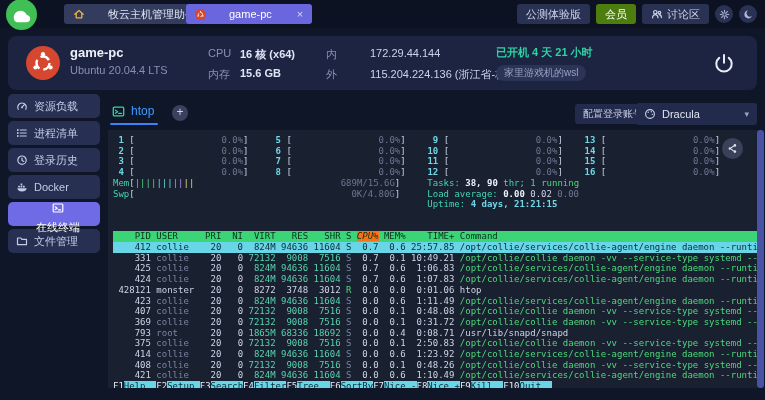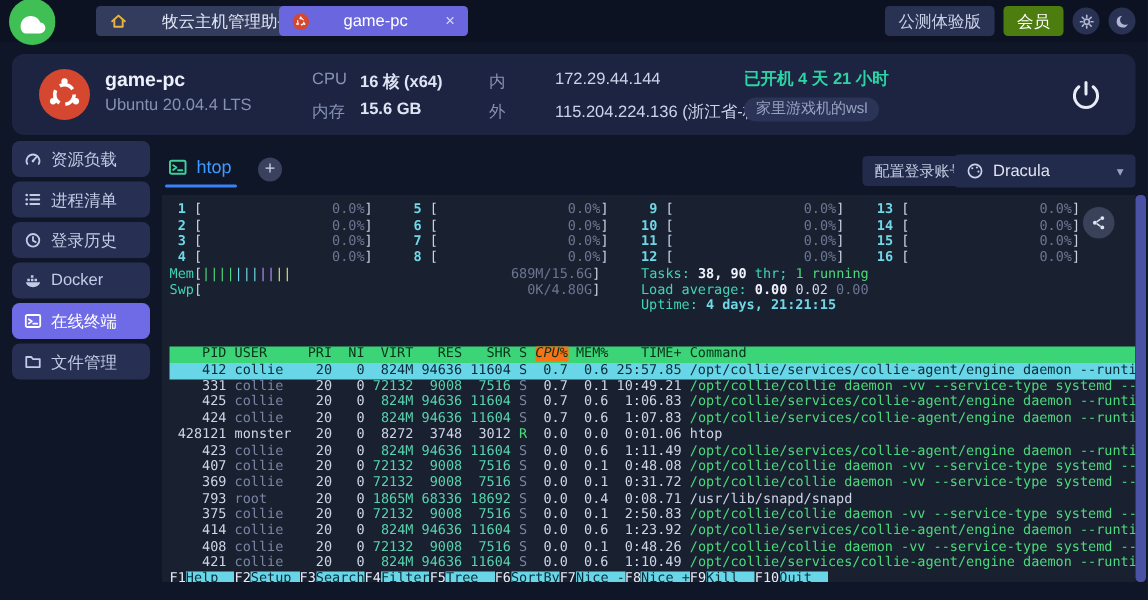--- a/index.html
+++ b/index.html
@@ -33,21 +33,21 @@
   .hc-val{position:absolute;font-size:11px;color:#dfe5f4;font-weight:600;}
   .hc-ip{position:absolute;font-size:11px;color:#ccd3e8;margin-left:28px;}
   .hc-uptime{position:absolute;left:488px;top:9px;font-size:11px;color:#2ed3a3;font-weight:600;}
   .hc-tag{position:absolute;left:488px;top:29px;height:16px;line-height:16px;padding:0 8px;
           border-radius:9px;background:#2b3456;color:#98a2c2;font-size:10px;}
   .hc-power{position:absolute;right:22px;top:16px;width:22px;height:22px;color:#e8ecf5;cursor:pointer;}
   
   .sidebar{position:absolute;left:8px;top:94px;width:92px;}
   .sb-item{height:24px;margin-bottom:3px;border-radius:5px;background:#272f52;color:#c3cbe6;
            display:flex;align-items:center;gap:6px;padding-left:8px;font-size:11px;cursor:pointer;}
-  .sb-item.active{background:#6f6ae6;color:#fff;}
+  .sb-item.active{background:#6f6ae6;color:#fff;flex-direction:column;}
   .sb-ico{width:12px;height:12px;flex:0 0 12px;}
   
   .t-tab{position:absolute;left:112px;top:104px;display:flex;align-items:center;gap:6px;
          font-size:12px;color:#3f9bff;cursor:pointer;}
   .t-tab .tico{width:13px;height:13px;color:#3ecf9a;}
   .t-underline{position:absolute;left:110px;top:123px;width:48px;height:2px;background:#3b82f6;border-radius:1px;}
   .t-plus{position:absolute;left:172px;top:105px;width:16px;height:16px;border-radius:50%;background:#39415f;
           color:#cbd2ea;font-size:12px;line-height:15px;text-align:center;cursor:pointer;}
   .cfg-btn{position:absolute;left:575px;top:104px;height:20px;display:flex;align-items:center;
            padding:0 8px;background:#232b4c;border-radius:3px;font-size:10px;color:#c6cde2;cursor:pointer;}
@@ -114,20 +114,31 @@
     <span>game-pc</span>
     <span class="close">×</span>
   </div>
   <div class="tb-right">
     <div class="tb-btn">
         <span>公测体验版</span>
       </div>
     <div class="tb-btn member">
         <span>会员</span>
       </div>
+    <div class="tb-btn">
+      <span class="sb-ico">
+          <svg viewBox="0 0 12 12" width="12" height="12" fill="none" stroke="currentColor" stroke-width="1.2" stroke-linecap="round">
+            <circle cx="4.3" cy="4.2" r="1.7"></circle>
+            <path d="M1.6 9.8c0-2 1.2-3.1 2.7-3.1s2.7 1.1 2.7 3.1"></path>
+            <circle cx="8.4" cy="4.6" r="1.3"></circle>
+            <path d="M8.2 6.7c1.3.1 2.2 1.1 2.2 2.9"></path>
+          </svg>
+        </span>
+      <span>讨论区</span>
+    </div>
     <div class="tb-circle">
         <span>
           <svg viewBox="0 0 12 12" width="11" height="11" fill="none" stroke="currentColor" stroke-width="1.2" stroke-linecap="round">
             <circle cx="6" cy="6" r="1.9"></circle>
             <path d="M6 1.4v1.4M6 9.2v1.4M1.4 6h1.4M9.2 6h1.4M2.8 2.8l1 1M8.2 8.2l1 1M9.2 2.8l-1 1M3.8 8.2l-1 1"></path>
           </svg>
         </span>
       </div>
     <div class="tb-circle">
         <span>

